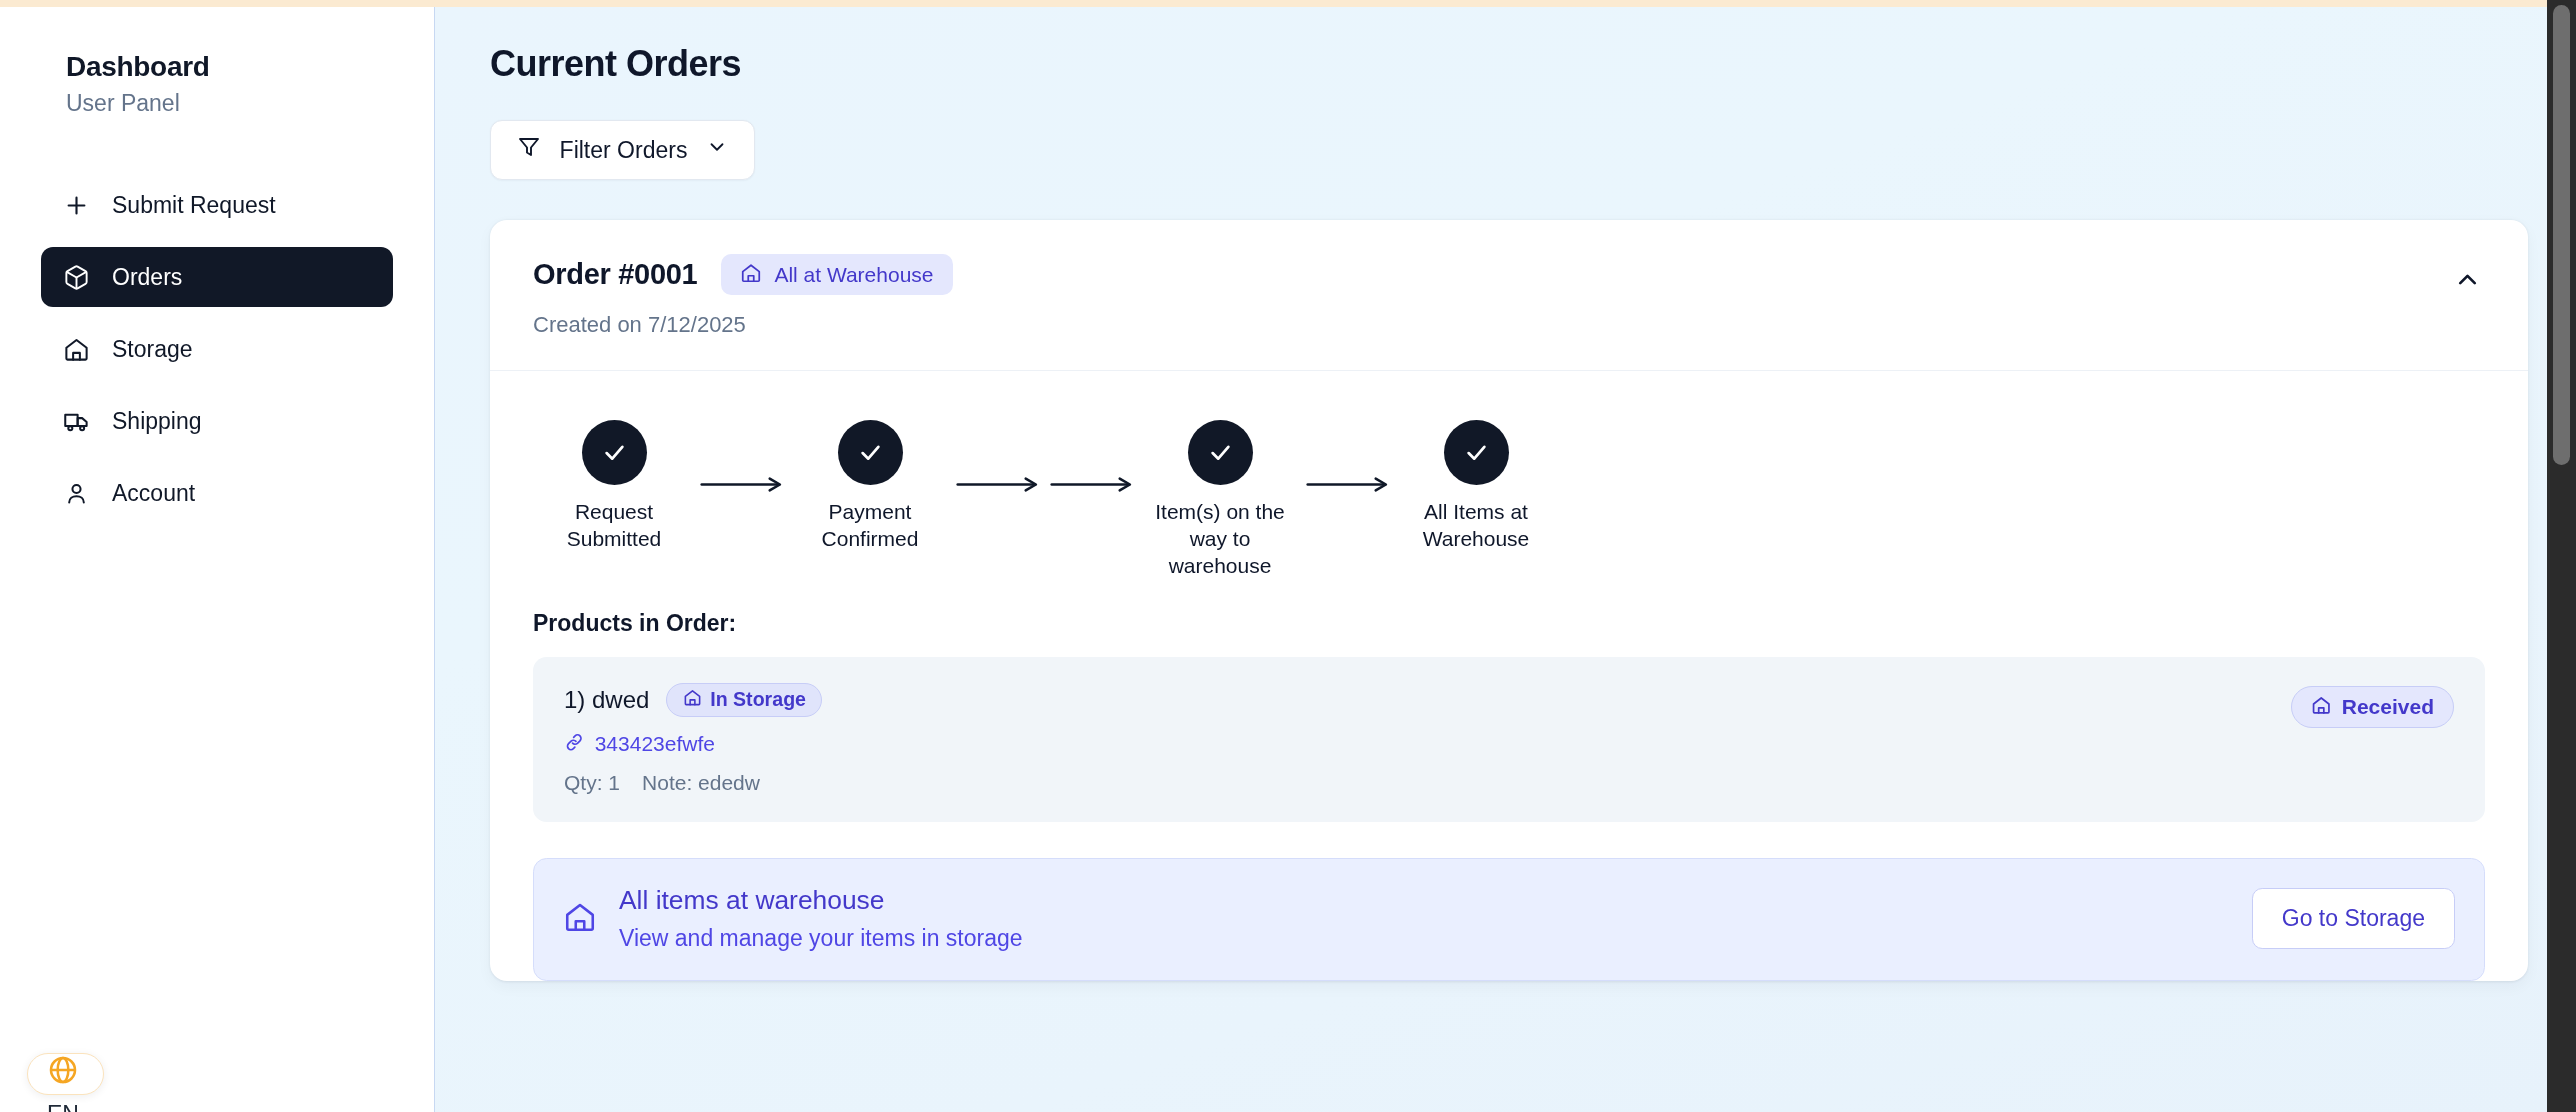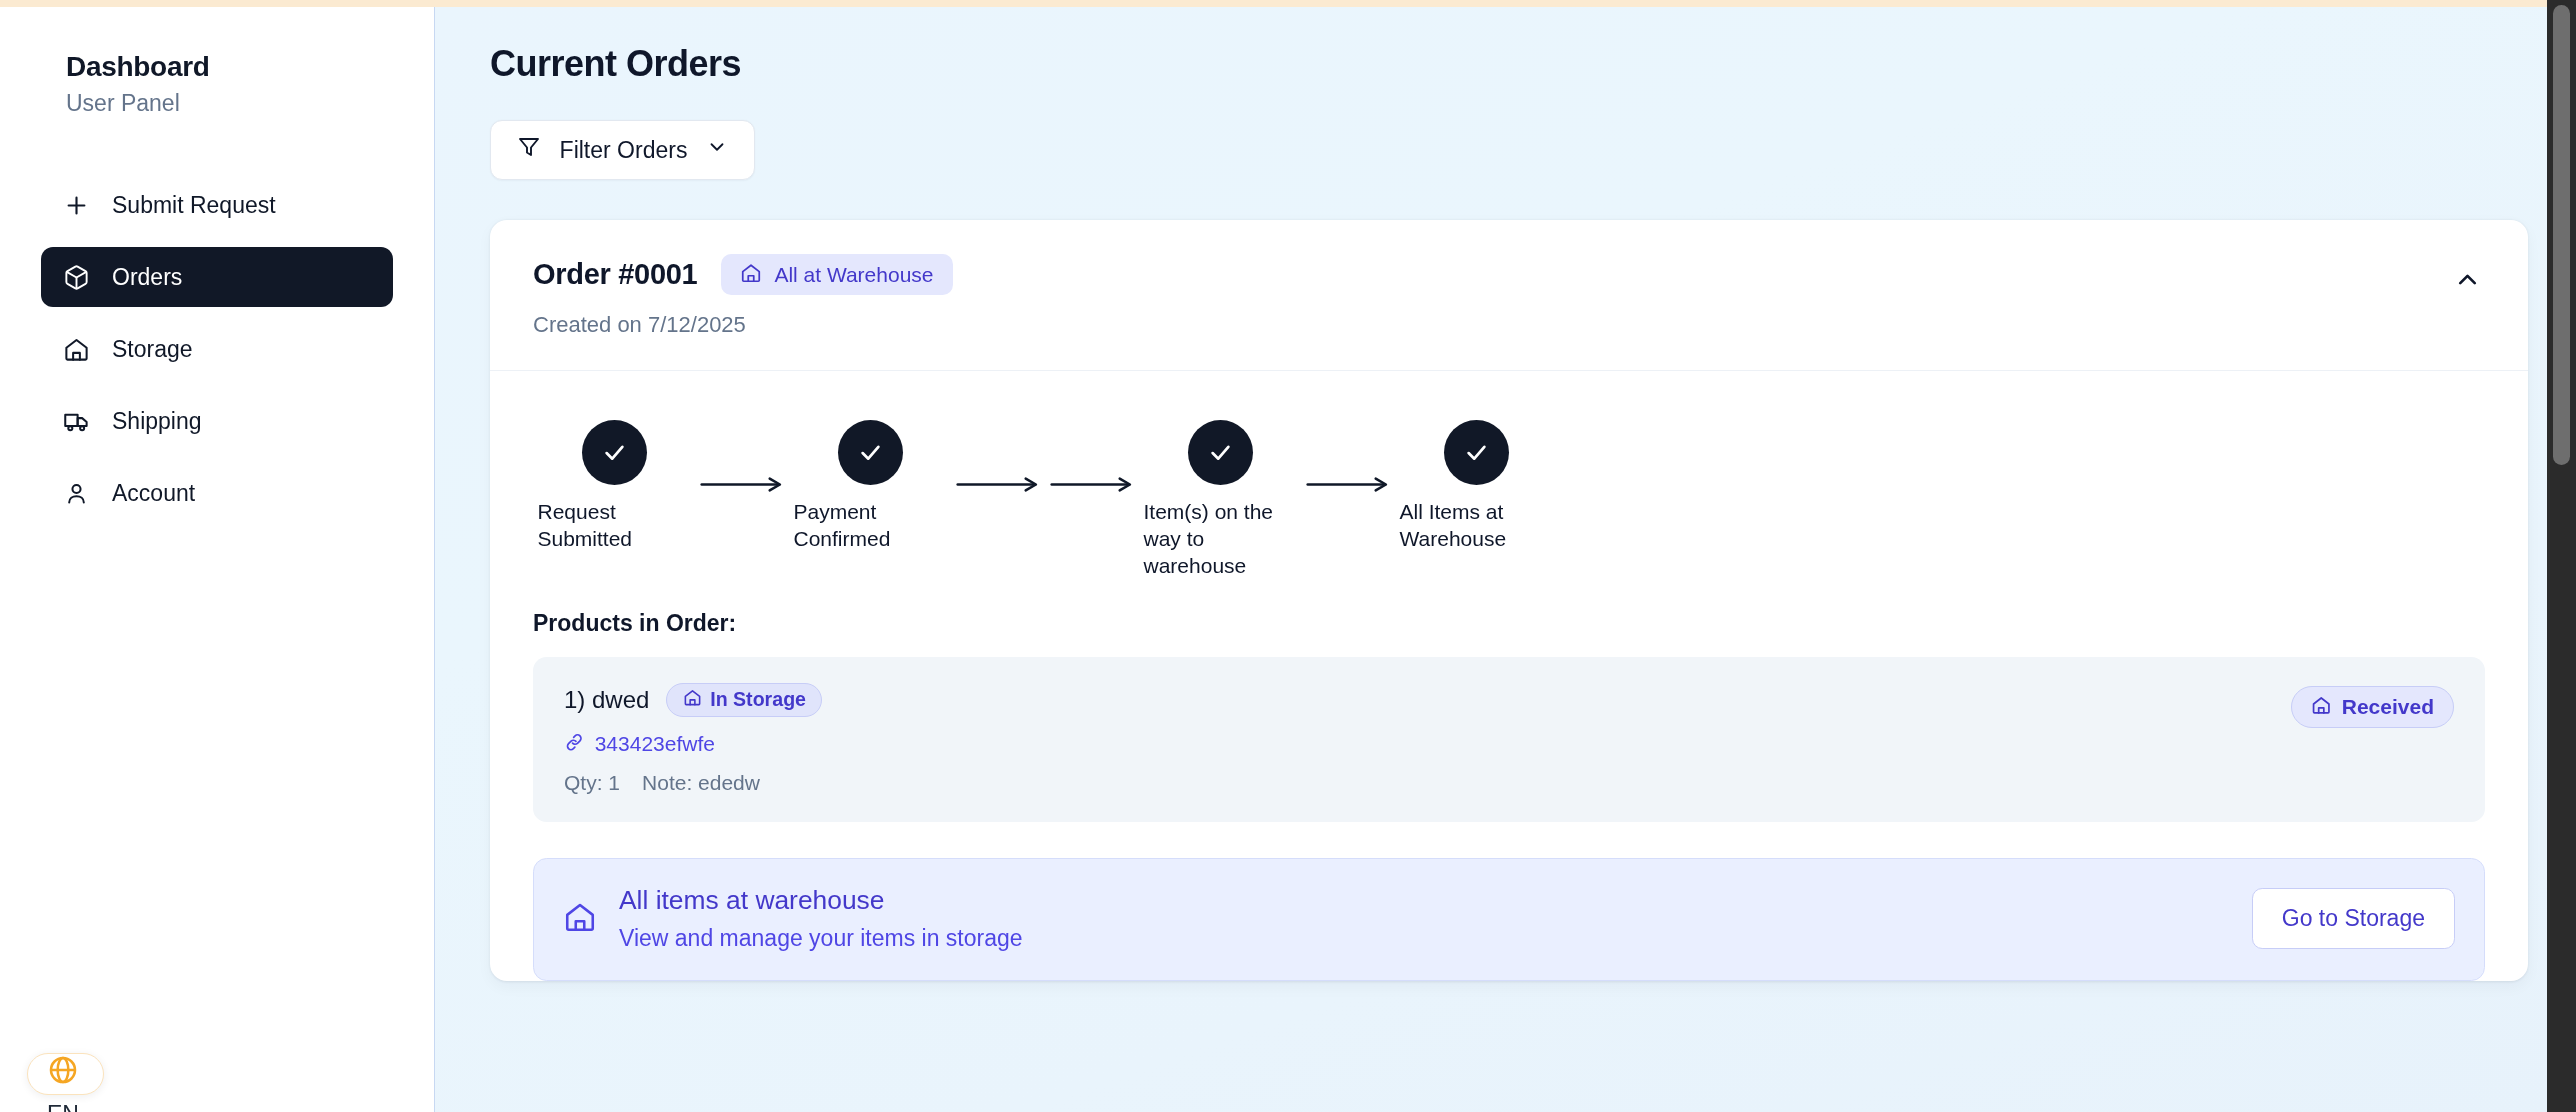--- a/index.html
+++ b/index.html
@@ -228,20 +228,21 @@
   }
   .step-circle {
     width: 65px; height: 65px;
     border-radius: 50%;
     background: #111827;
     display: flex; align-items: center; justify-content: center;
     flex: 0 0 65px;
   }
   .step-label {
     margin-top: 13.6px;
+    text-align: center;
     font-size: 21px;
     line-height: 1.28;
     color: #0f172a;
     max-width: 153px;
   }
   .step-arrow {
     flex: 0 0 auto;
     width: 94px;
     display: flex;
     align-items: center;

